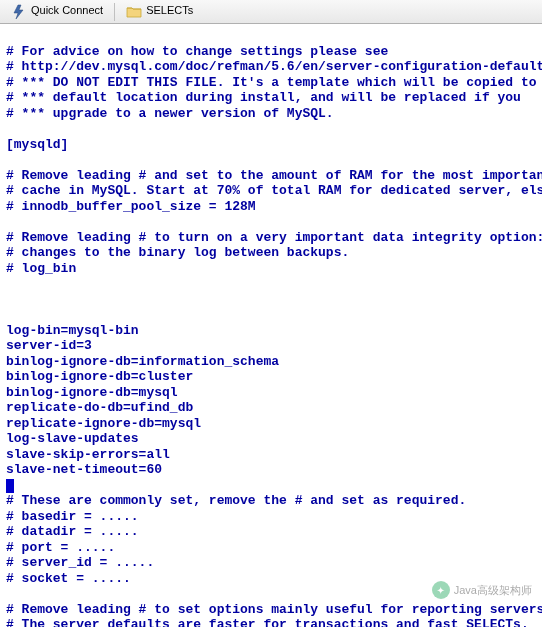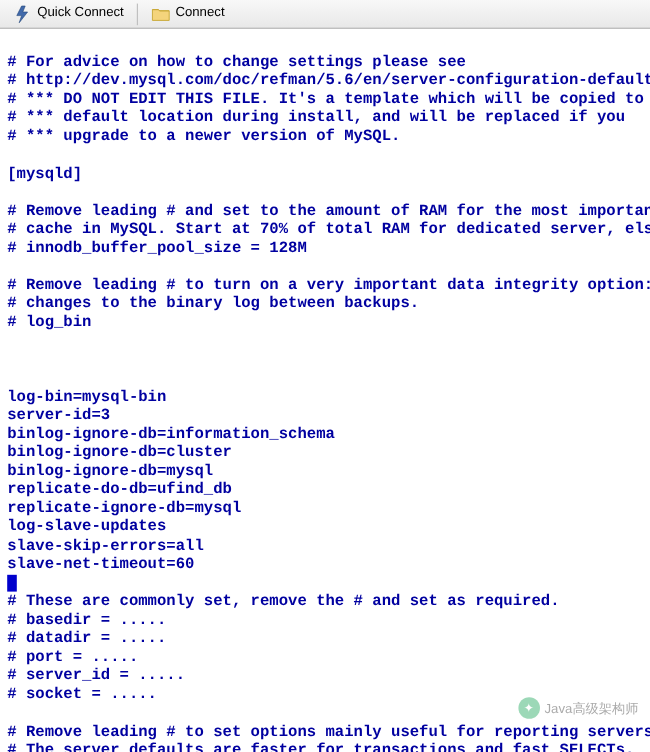--- a/index.html
+++ b/index.html
@@ -87,21 +87,21 @@
       <polygon points="7,1 3,9 7,9 5,15 12,6 8,6 10,1" fill="#4169aa" stroke="#24467a" stroke-width="0.5"></polygon>
     </svg>
     <span>Quick Connect</span>
   </div>
   <div class="sep"></div>
   <div class="toolbar-btn">
     <svg class="icon-svg" viewBox="0 0 16 16">
       <path d="M1 4 L1 13 L15 13 L15 5 L7 5 L6 4 Z" fill="#f4d47c" stroke="#c9a838" stroke-width="0.8"></path>
       <path d="M1 4 L6 4 L7 5 L15 5" fill="none" stroke="#c9a838" stroke-width="0.8"></path>
     </svg>
-    <span>Connect</span>
+    <span>SELECTs</span>
   </div>
 </div>
 
 <div class="editor" id="editor"><span class="line"></span><span class="line"># For advice on how to change settings please see</span><span class="line"># http://dev.mysql.com/doc/refman/5.6/en/server-configuration-defaults.html</span><span class="line"># *** DO NOT EDIT THIS FILE. It's a template which will be copied to the</span><span class="line"># *** default location during install, and will be replaced if you</span><span class="line"># *** upgrade to a newer version of MySQL.</span><span class="line"></span><span class="line">[mysqld]</span><span class="line"></span><span class="line"># Remove leading # and set to the amount of RAM for the most important data</span><span class="line"># cache in MySQL. Start at 70% of total RAM for dedicated server, else 10%.</span><span class="line"># innodb_buffer_pool_size = 128M</span><span class="line"></span><span class="line"># Remove leading # to turn on a very important data integrity option: logging</span><span class="line"># changes to the binary log between backups.</span><span class="line"># log_bin</span><span class="line"></span><span class="line"></span><span class="line"></span><span class="line">log-bin=mysql-bin</span><span class="line">server-id=3</span><span class="line">binlog-ignore-db=information_schema</span><span class="line">binlog-ignore-db=cluster</span><span class="line">binlog-ignore-db=mysql</span><span class="line">replicate-do-db=ufind_db</span><span class="line">replicate-ignore-db=mysql</span><span class="line">log-slave-updates</span><span class="line">slave-skip-errors=all</span><span class="line">slave-net-timeout=60</span><span class="line"><span class="cursor-block"></span></span><span class="line"># These are commonly set, remove the # and set as required.</span><span class="line"># basedir = .....</span><span class="line"># datadir = .....</span><span class="line"># port = .....</span><span class="line"># server_id = .....</span><span class="line"># socket = .....</span><span class="line"></span><span class="line"># Remove leading # to set options mainly useful for reporting servers.</span><span class="line"># The server defaults are faster for transactions and fast SELECTs.</span></div>
 
 <div class="watermark">
   <div class="wm-circle">✦</div>
   <span>Java高级架构师</span>
 </div>
 

